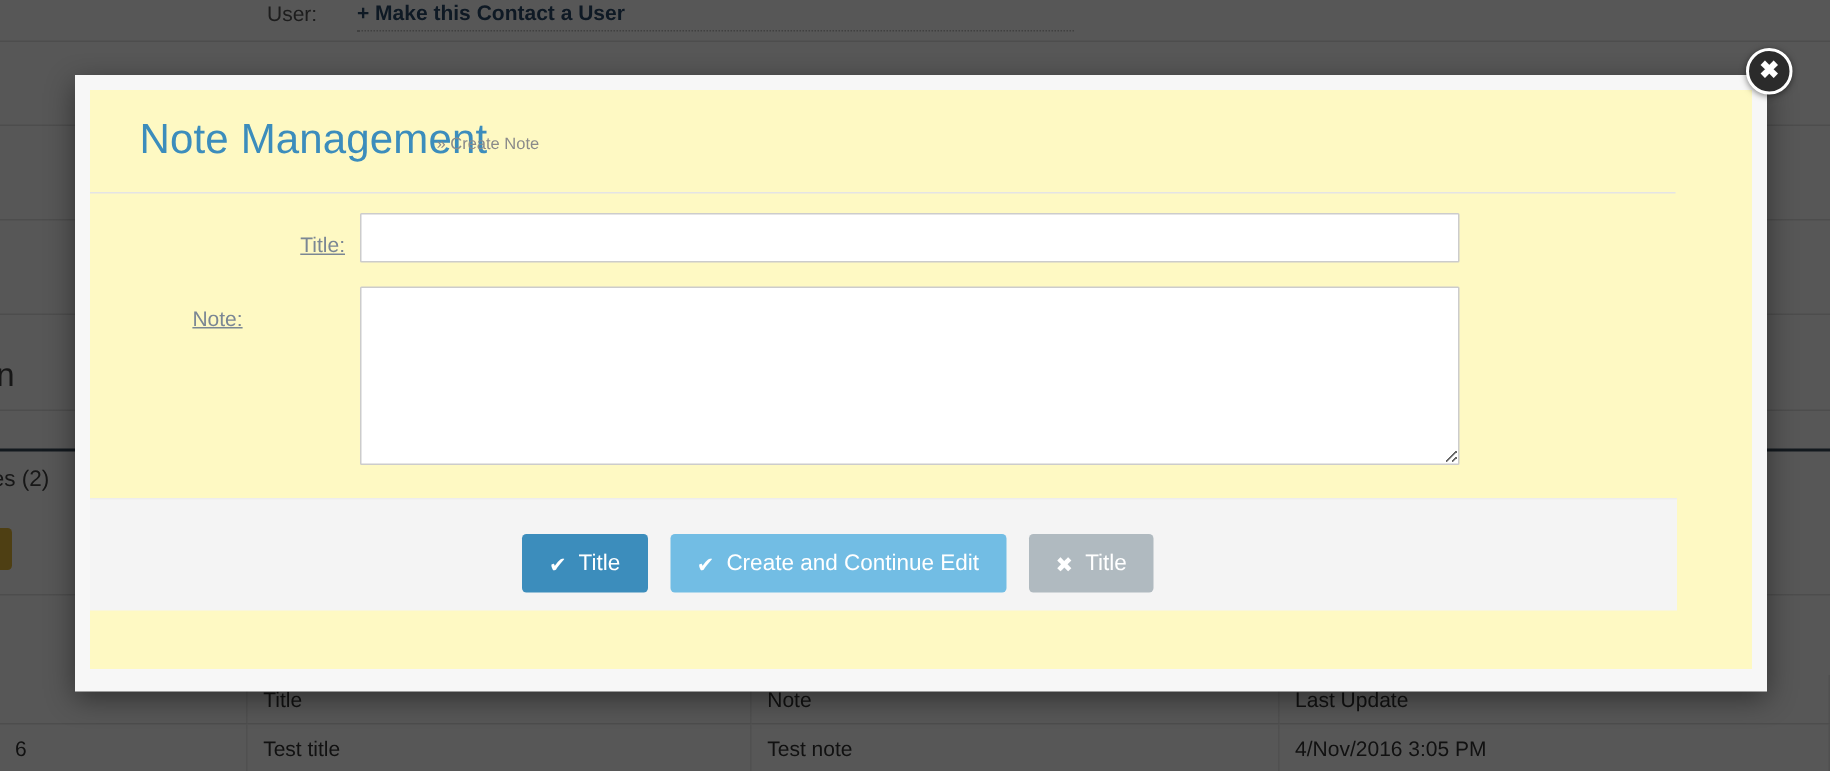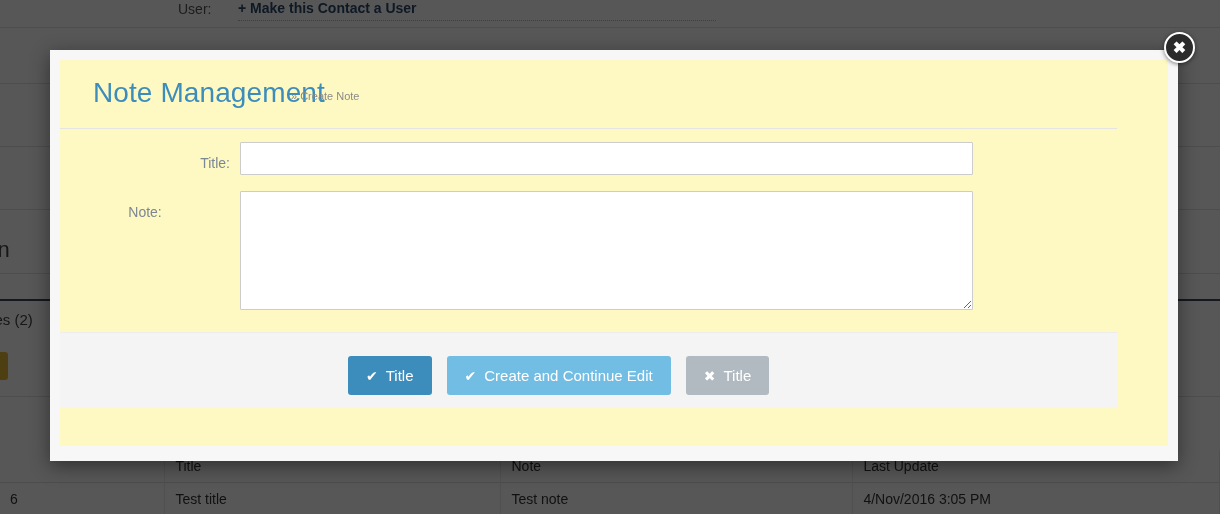--- a/index.html
+++ b/index.html
@@ -189,20 +189,21 @@
   .form-row.row-title { top: 13px; height: 44px; }
   .form-row.row-note  { top: 62px; height: 135px; }
 
   .form-label {
     position: absolute;
     left: 0px;
     width: 170px;
     text-align: right;
     font-size: 14px;
     color: #7b8794;
+    text-decoration: underline;
   }
   .row-title .form-label { top: 13px; }
   .row-note  .form-label { top: 13px; text-align: center; }
 
   .form-control {
     position: absolute;
     left: 180px;
     width: 733px;
     box-sizing: border-box;
     border: 1px solid #cccccc;

